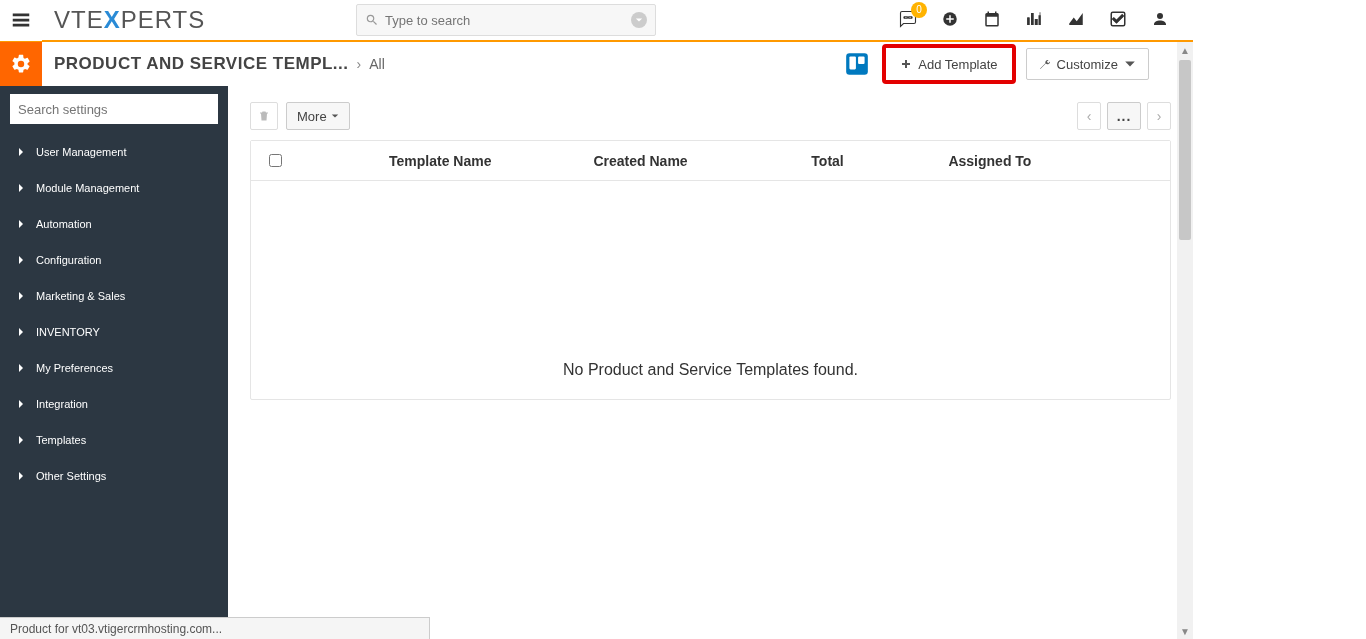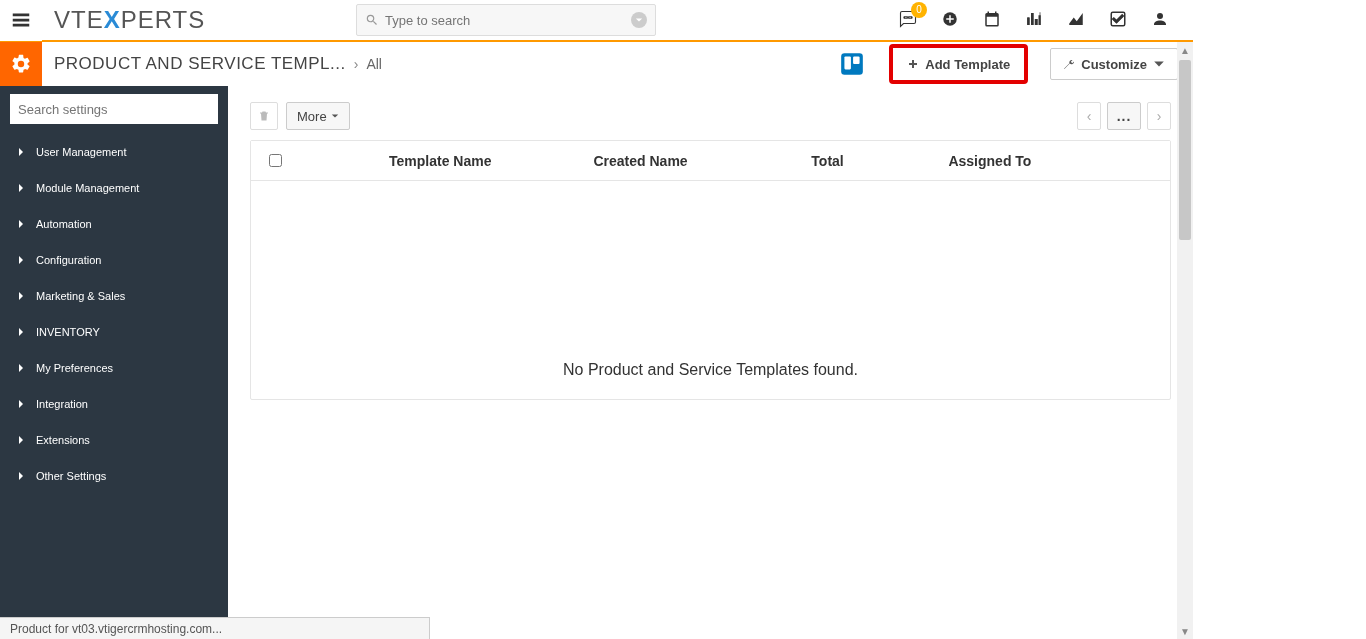--- a/index.html
+++ b/index.html
@@ -21,24 +21,24 @@
   .top-icons { margin-left: auto; margin-right: 24px; display: flex; align-items: center; gap: 24px; }
   .top-icons .ticon { position: relative; cursor: pointer; }
   .top-icons svg { width: 18px; height: 18px; fill: #333; }
   .badge { position: absolute; top: -8px; right: -10px; background: #ffb300; color: #fff; border-radius: 50%; width: 16px; height: 16px; font-size: 10px; display: flex; align-items: center; justify-content: center; }
 
   
   .second-bar { height: 44px; display: flex; align-items: center; position: relative; }
   .gear-btn { width: 42px; height: 44px; background: #ff6600; display: flex; align-items: center; justify-content: center; }
   .gear-btn svg { width: 22px; height: 22px; fill: #fff; }
   .breadcrumb { margin-left: 12px; display: flex; align-items: center; font-family: 'Arial Narrow', Arial, sans-serif; }
-  .breadcrumb .bc-main { font-size: 17px; color: #444; letter-spacing: 0.5px; text-transform: uppercase; font-weight: 400; font-stretch: condensed; }
+  .breadcrumb .bc-main { font-size: 17px; color: #444; letter-spacing: 0.5px; text-transform: uppercase; font-weight: 700; font-stretch: condensed; }
   .breadcrumb .bc-sep { margin: 0 8px; color: #888; }
   .breadcrumb .bc-sub { font-size: 14px; color: #666; }
-  .right-actions { margin-left: auto; margin-right: 15px; display: flex; align-items: center; gap: 22px; font-weight: bold; }
+  .right-actions { margin-left: auto; margin-right: 44px; display: flex; align-items: center; gap: 10px; }
   .trello-btn { width: 30px; height: 30px; display:flex; align-items:center; justify-content:center; cursor:pointer; }
   .btn { height: 32px; padding: 0 12px; background: #fff; border: 1px solid #ccc; border-radius: 2px; display: flex; align-items: center; gap: 6px; cursor: pointer; font-size: 13px; color: #444; }
   .btn svg { width: 12px; height: 12px; fill: #555; }
   .btn.highlighted { border: 4px solid #e30000; border-radius: 4px; padding: 0 14px; height: 40px; }
 
   
   .main-area { flex: 1; display: flex; overflow: hidden; }
   .sidebar { width: 228px; background: #2c3742; display: flex; flex-direction: column; padding-top: 8px; overflow-y: auto; }
   .sidebar-search { margin: 0 10px 10px 10px; }
   .sidebar-search input { width: 100%; height: 30px; border: none; padding: 14px 8px; font-size: 13px; outline: none; }
@@ -235,21 +235,21 @@
       <div class="sidebar-item">
         <svg viewBox="0 0 10 10">
             <path d="M3 1l4 4-4 4z"></path>
           </svg>
         <span>Integration</span>
       </div>
       <div class="sidebar-item">
         <svg viewBox="0 0 10 10">
             <path d="M3 1l4 4-4 4z"></path>
           </svg>
-        <span>Extensions</span>
+        <span>Templates</span>
       </div>
       <div class="sidebar-item">
         <svg viewBox="0 0 10 10">
             <path d="M3 1l4 4-4 4z"></path>
           </svg>
         <span>Other Settings</span>
       </div>
     </div>
 
     <div class="content">

